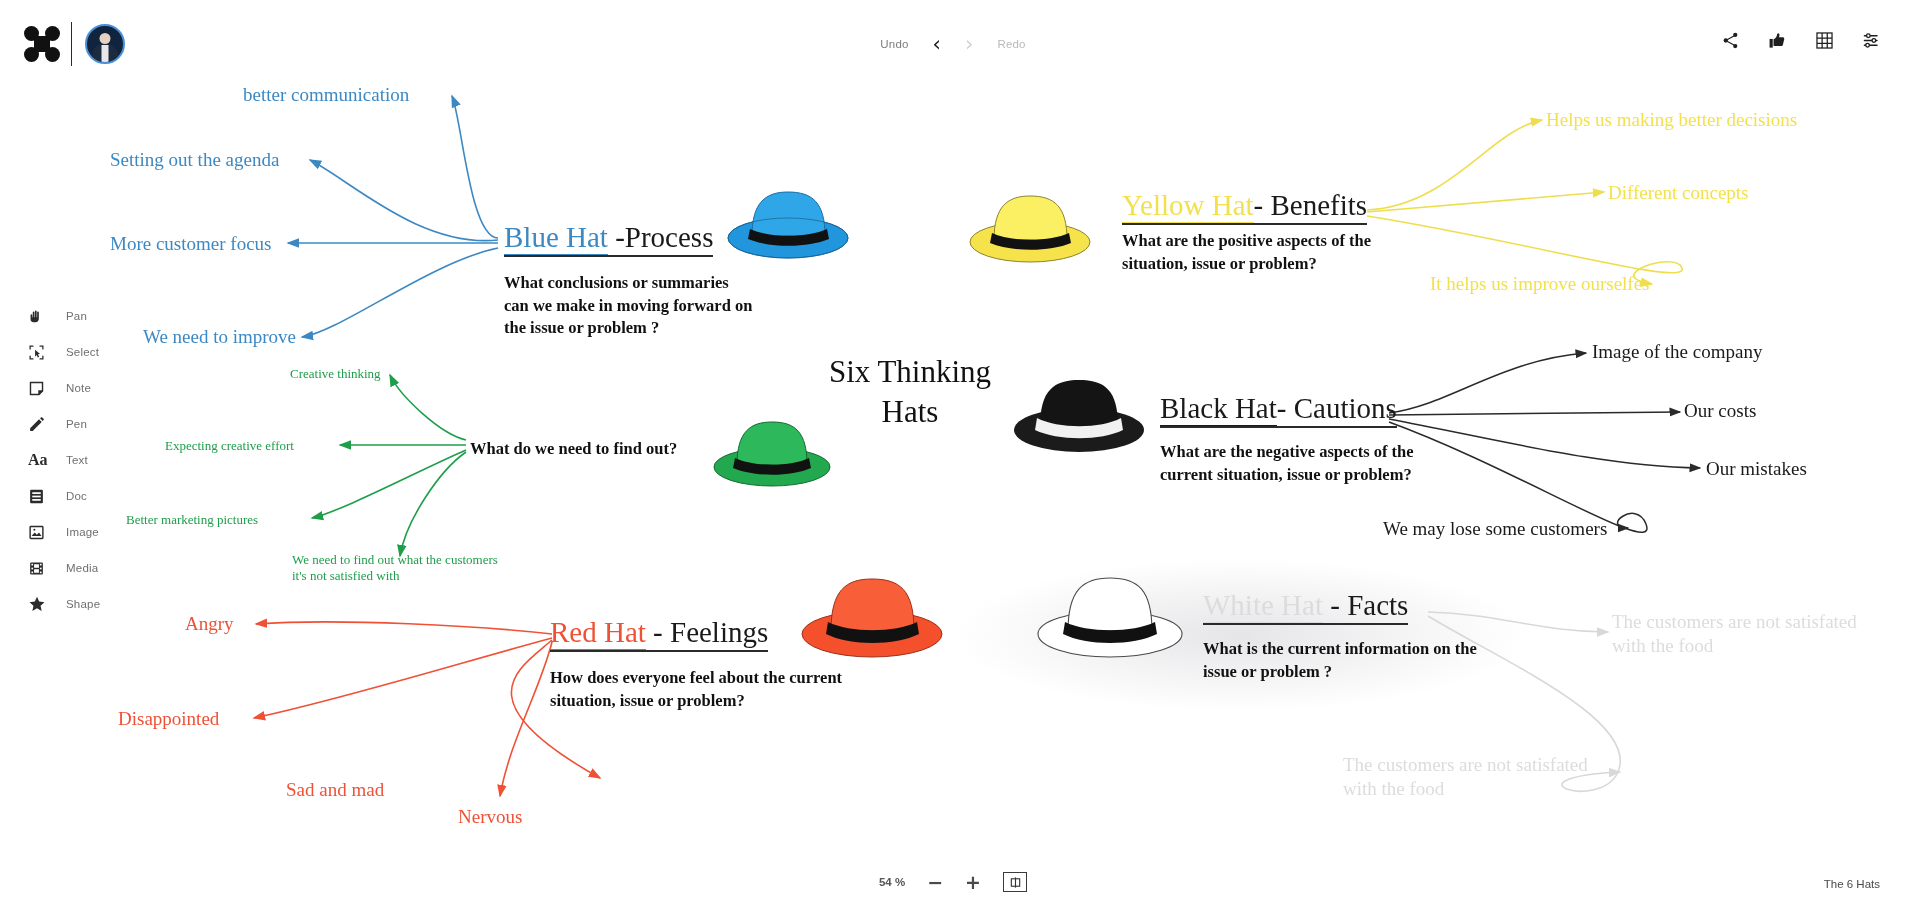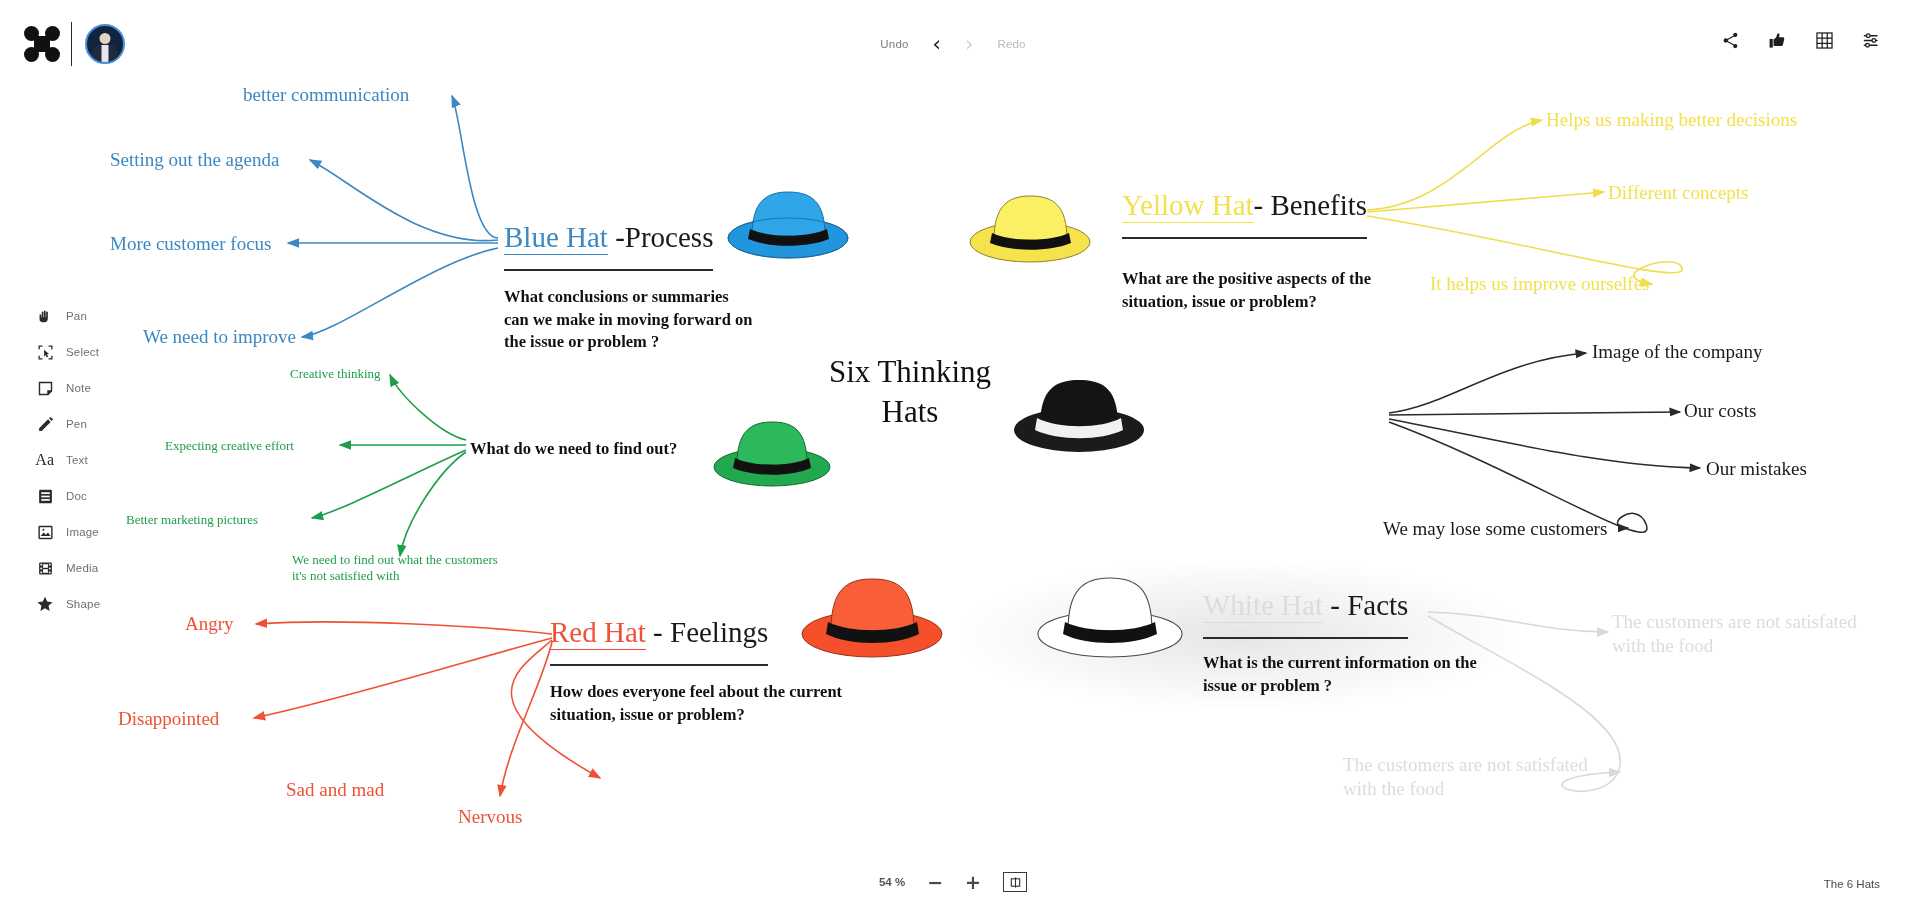--- a/index.html
+++ b/index.html
@@ -36,31 +36,31 @@
   .arrow-btn { font-size:21px; line-height:1; color:#1c1c1c; cursor:pointer; font-family:"DejaVu Sans", sans-serif; }
   .arrow-btn.dim { color:#d2d2d2; }
 
   .top-icons { position:absolute; right:24px; top:30px; display:flex; align-items:center; gap:26px; }
   .top-icons .ic { width:21px; height:21px; cursor:pointer; display:flex; align-items:center; justify-content:center; }
   .top-icons svg { display:block; }
 
   
   .toolbar { position:absolute; left:28px; top:298px; width:110px; z-index:35; }
   .tool { display:flex; align-items:center; height:36px; cursor:pointer; }
-  .tool .t-ic { width:26px; display:flex; align-items:center; justify-content:flex-end; color:#2b2b2b; }
+  .tool .t-ic { width:26px; display:flex; align-items:center; justify-content:flex-start; color:#2b2b2b;font-weight:bold; }
   .tool .t-lb { font-size:11.5px; color:#6f6f6f; margin-left:12px; letter-spacing:.2px; }
 
   
   .canvas { position:absolute; inset:0; z-index:10; }
   .svg-layer { position:absolute; inset:0; width:1906px; height:906px; pointer-events:none; }
 
   .node { position:absolute; white-space:nowrap; }
 
   .hat-title { font-family:"Liberation Serif", serif; font-size:29px; color:#1a1a1a; line-height:1.05;
-               border-bottom:2.5px solid #2a2a2a; padding-bottom:17px; display:inline-block; }
+               border-bottom:2.5px solid #2a2a2a; padding-bottom:3px; display:inline-block; }
   .hat-title .cname { border-bottom:1.6px solid currentColor; padding-bottom:1px; }
   .hat-q { font-family:"Liberation Serif", serif; font-size:16.5px; font-weight:bold; color:#111;
            line-height:1.35; white-space:normal; }
 
   .leaf { font-family:"Liberation Serif", serif; font-size:19px; line-height:1.25; }
   .leaf.small { font-size:13px; }
   .leaf.wrap { white-space:normal; }
 
   .c-blue   { color:#3b88c3; }
   .c-yellow { color:#f2e14c; }
@@ -366,34 +366,40 @@
     </div>
     <div class="node leaf c-blue" style="left:243px;top:83px;">better communication</div>
     <div class="node leaf c-blue" style="left:110px;top:148px;">Setting out the agenda</div>
     <div class="node leaf c-blue" style="left:110px;top:232px;">More customer focus</div>
     <div class="node leaf c-blue" style="left:143px;top:325px;">We need to improve</div>
 
     <div class="node" style="left:1122px;top:190px;">
       <div class="hat-title">
         <span class="c-yellow cname">Yellow Hat</span><span>- Benefits</span>
       </div>
-      <div class="hat-q" style="width:255px;margin-top:29px;">What are the positive aspects of the situation, issue or problem?</div>
+      <div class="hat-q" style="width:255px;margin-top:5px;">What are the positive aspects of the situation, issue or problem?</div>
     </div>
     <div class="node leaf c-yellow" style="left:1546px;top:108px;">Helps us making better decisions</div>
     <div class="node leaf c-yellow" style="left:1608px;top:181px;">Different concepts</div>
     <div class="node leaf c-yellow" style="left:1430px;top:272px;">It helps us improve ourselfes</div>
 
     <div class="node" style="left:470px;top:425px;">
       <div class="hat-q" style="width:290px;margin-top:13px;">What do we need to find out?</div>
     </div>
     <div class="node leaf small c-green" style="left:290px;top:366px;">Creative thinking</div>
     <div class="node leaf small c-green" style="left:165px;top:438px;">Expecting creative effort</div>
     <div class="node leaf small c-green" style="left:126px;top:512px;">Better marketing pictures</div>
     <div class="node leaf small wrap c-green" style="left:292px;top:552px;width:215px;">We need to find out what the customers it's not satisfied with</div>
 
+    <div class="node" style="left:1160px;top:393px;">
+      <div class="hat-title">
+        <span class="c-black cname">Black Hat</span><span>- Cautions</span>
+      </div>
+      <div class="hat-q" style="width:275px;margin-top:13px;">What are the negative aspects of the current situation, issue or problem?</div>
+    </div>
     <div class="node leaf c-black" style="left:1592px;top:340px;">Image of the company</div>
     <div class="node leaf c-black" style="left:1684px;top:399px;">Our costs</div>
     <div class="node leaf c-black" style="left:1706px;top:457px;">Our mistakes</div>
     <div class="node leaf c-black" style="left:1383px;top:517px;">We may lose some customers</div>
 
     <div class="node" style="left:550px;top:617px;">
       <div class="hat-title">
         <span class="c-red cname">Red Hat</span><span> - Feelings</span>
       </div>
       <div class="hat-q" style="width:320px;margin-top:15px;">How does everyone feel about the current situation, issue or problem?</div>

